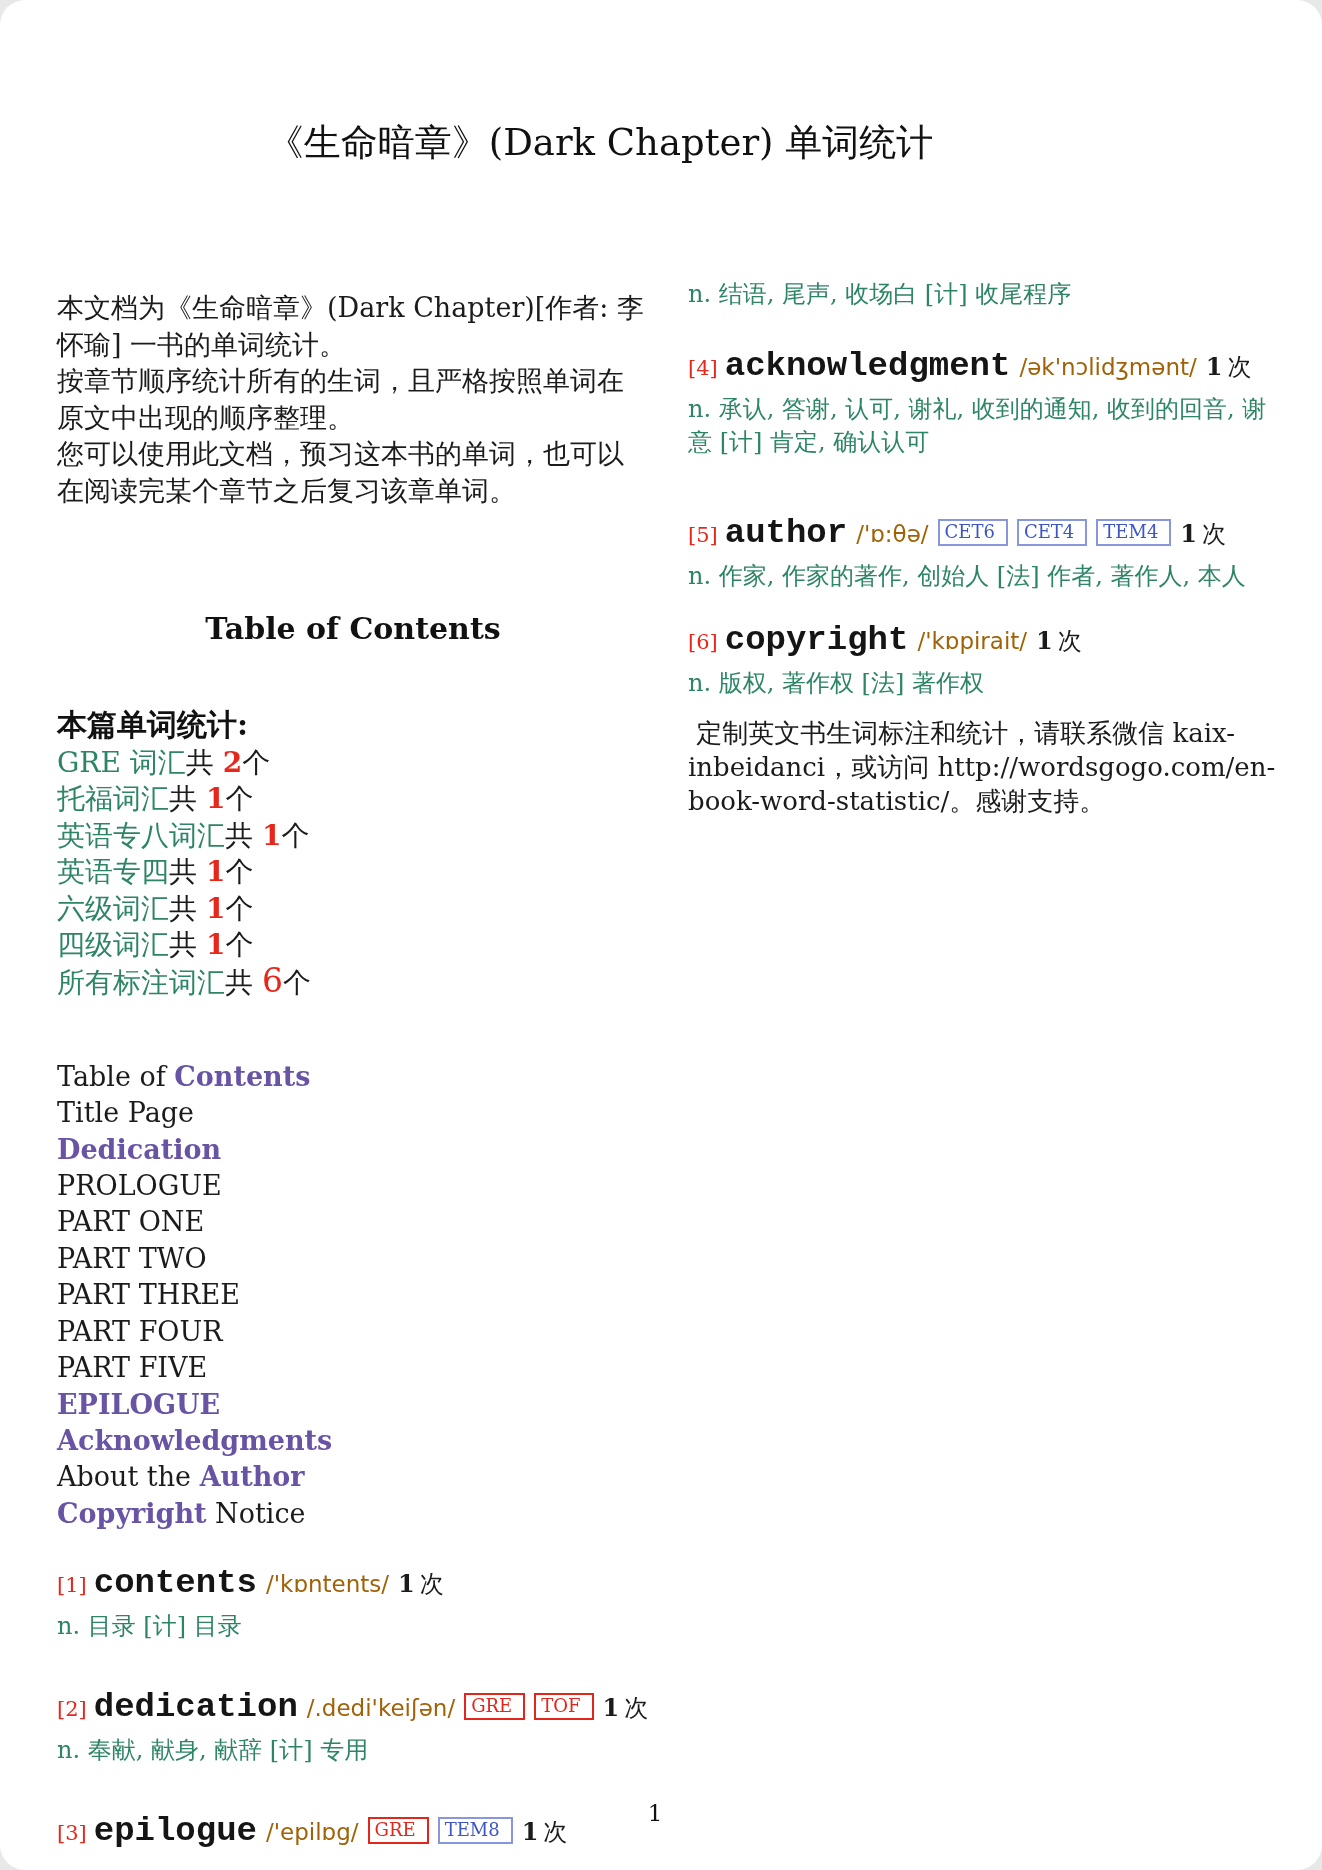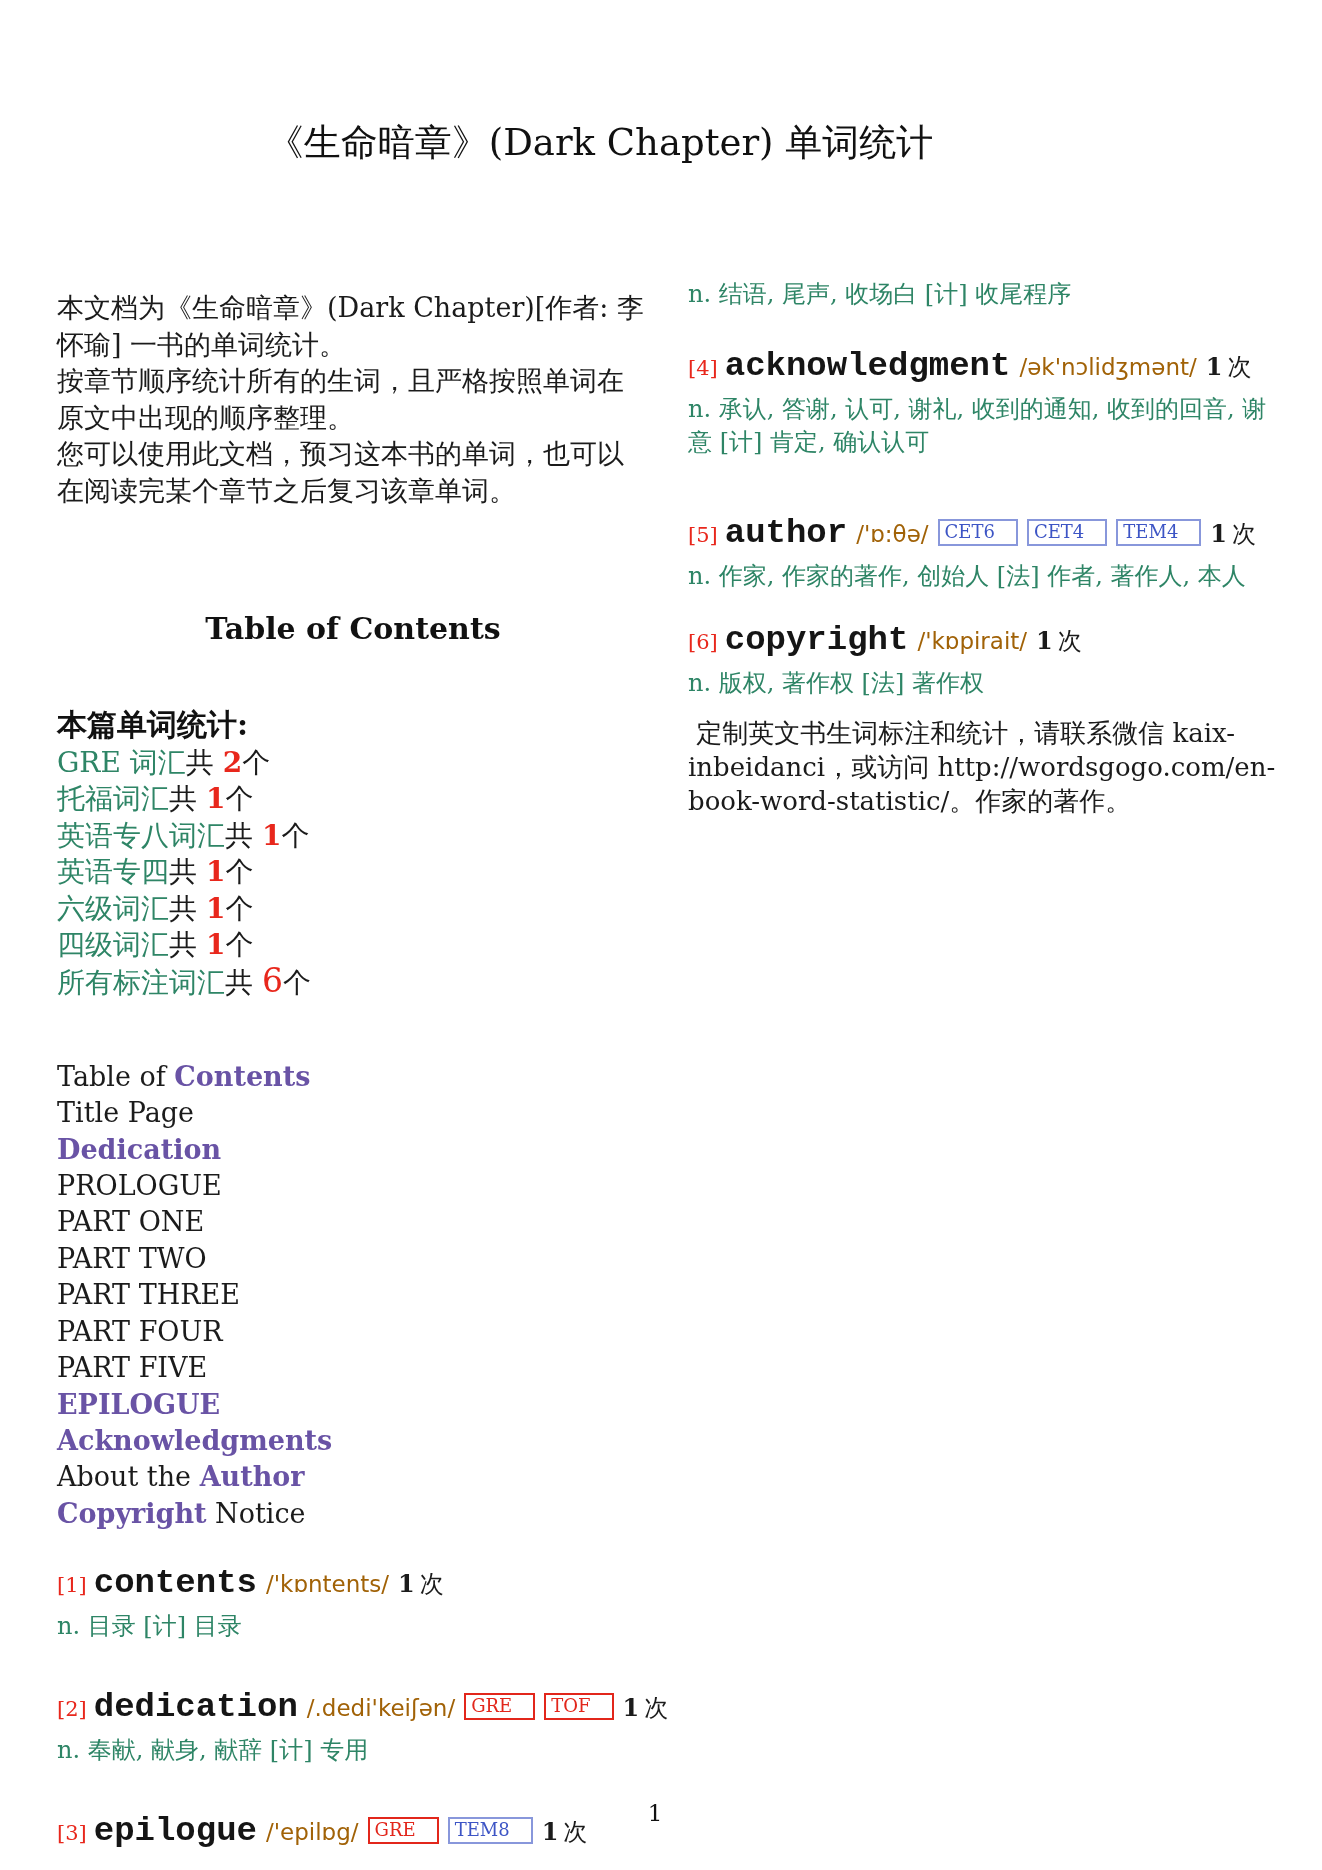--- a/index.html
+++ b/index.html
@@ -3,20 +3,21 @@
 <meta charset="utf-8">
 <style>
   html,body{margin:0;padding:0;background:#e8e8e8;}
   .page{
     position:relative;
     width:1322px;height:1870px;
     background:#ffffff;
     font-family:"DejaVu Serif","Liberation Serif",serif;
     color:#1b1b1b;
     overflow:hidden;
+    border-radius:25px;
   }
   .doc-title{
     position:absolute;left:0;top:118px;width:1200px;
     text-align:center;font-size:37px;font-weight:400;color:#111;
     white-space:pre;
   }
   .col-left{position:absolute;left:57px;top:290px;width:592px;}
   .col-right{position:absolute;left:688px;top:278px;width:600px;}
   .line-fixed{white-space:pre;}
   .intro-line{font-size:27px;line-height:36.5px;}
@@ -36,21 +37,21 @@
   .toc-item{font-size:27px;line-height:36.4px;}
   .toc-link{color:#6953A5;font-weight:bold;}
   .entries{margin-top:28px;}
   .entry{margin-bottom:14px;}
   .entry-head{line-height:46px;white-space:nowrap;}
   .idx{color:#E8271C;font-size:21px;margin-right:7px;}
   .word{font-weight:bold;font-size:34px;color:#151515;font-family:Liberation Mono, monospace;}
   .phon{font-family:"DejaVu Sans","Liberation Sans",sans-serif;font-size:23px;color:#a16207;margin-left:9px;}
   .tag{
     display:inline-block;border:2px solid;font-size:18px;
-    padding:0 21px 1px 5px;margin-left:9px;vertical-align:4px;line-height:22px;margin-top:36px;
+    padding:0 11px 1px 5px;margin-left:9px;vertical-align:4px;line-height:22px;margin-top:36px;
   }
   .tag.red{color:#E2261B;border-color:#E2261B;}
   .tag.blue{color:#3D55C5;border-color:#8897DB;}
   .cnt{font-weight:bold;font-size:24px;margin-left:9px;}
   .unit{font-size:24px;margin-left:5px;}
   .defn{color:#2E8566;font-size:24px;line-height:33px;}
   .r-first-def{margin-top:0;}
   .e4{margin-top:32px;}
   .e5{margin-top:24px;}
   .e6{margin-top:24px;}
@@ -155,20 +156,20 @@
     <div class="entry e6">
       <div class="entry-head">
         <span class="idx">[6]</span><span class="word">copyright</span><span class="phon">/'kɒpirait/</span><span class="cnt">1</span><span class="unit">次</span>
       </div>
       <div class="defn">n. 版权, 著作权 [法] 著作权</div>
     </div>
 
     <div class="promo">
       <div class="promo-line line-fixed"> 定制英文书生词标注和统计，请联系微信 kaix-</div>
       <div class="promo-line line-fixed">inbeidanci，或访问 http://wordsgogo.com/en-</div>
-      <div class="promo-line line-fixed">book-word-statistic/。作家的著作。</div>
+      <div class="promo-line line-fixed">book-word-statistic/。感谢支持。</div>
     </div>
 
   </div>
 
   <div class="page-num">1</div>
 
 </div>
 
 </body></html>

